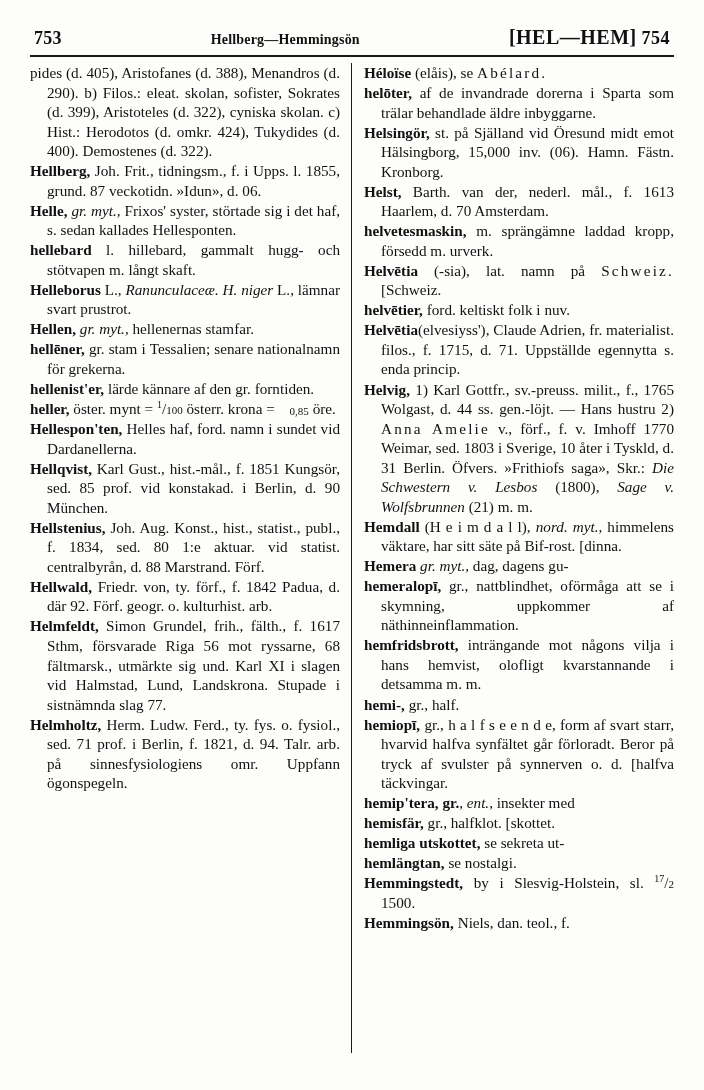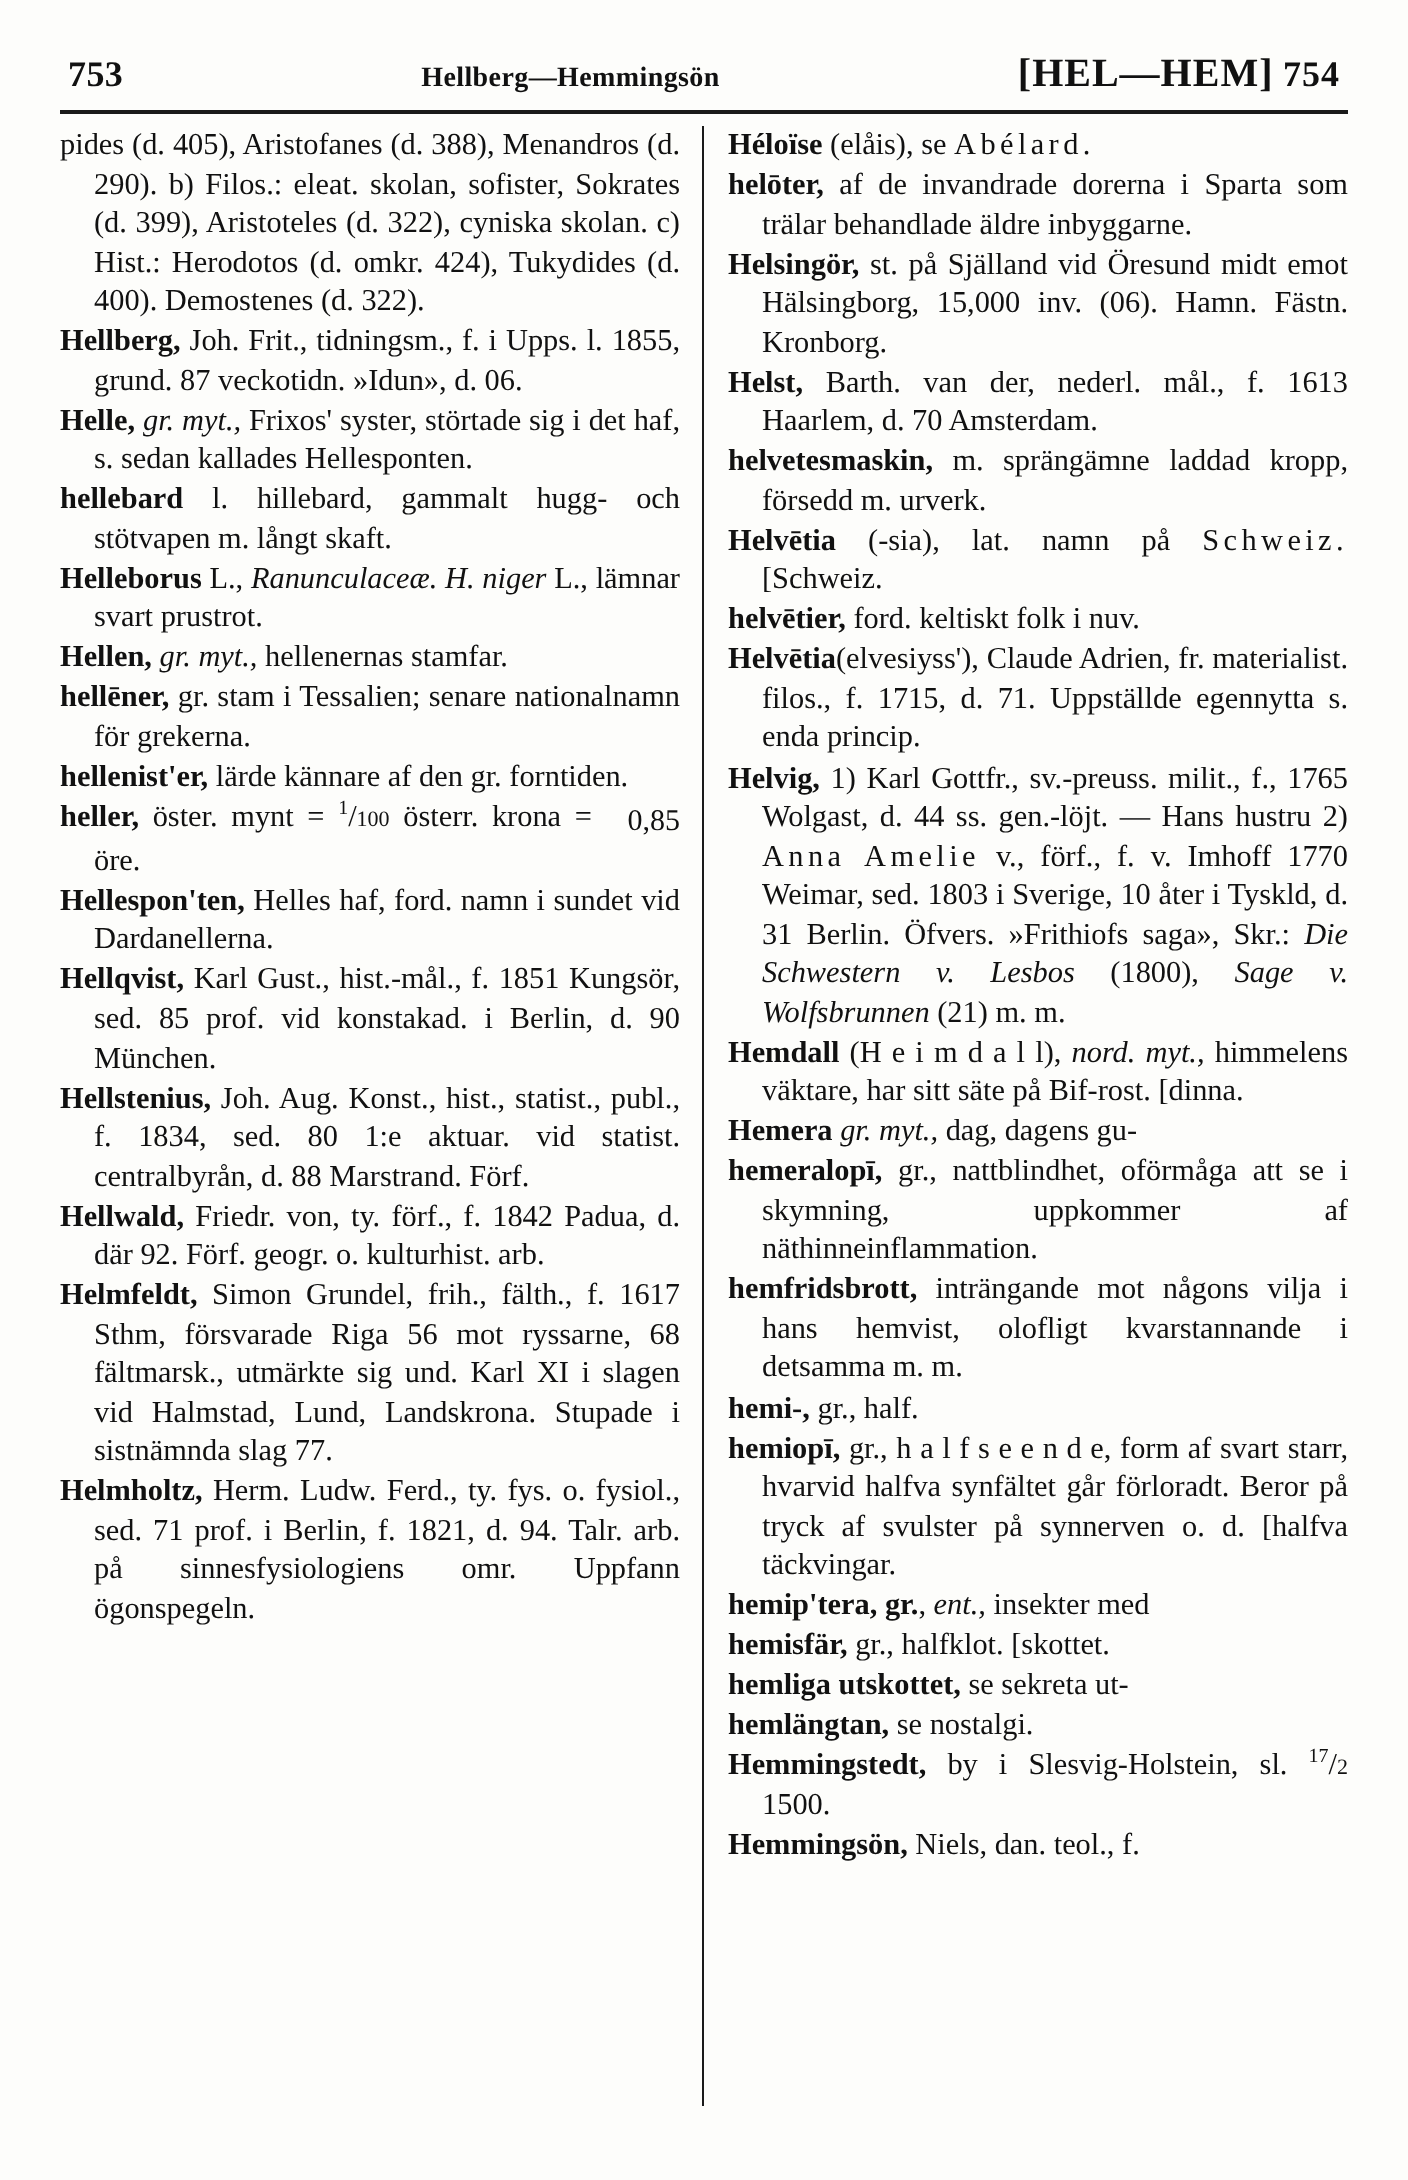--- a/index.html
+++ b/index.html
@@ -87,21 +87,21 @@
     letter-spacing: 2.2px;
   }
   .frac2 {
     font-size: 11px;
   }
   sup.small {
     font-size: 10px;
     vertical-align: super;
   }
   .sub-small {
-    font-size: 15px;
+    font-size: 11px;
     vertical-align: -0.1em;
     padding-left: 11px;
   }
 </style>
 </head>
 <body>
 
 <div class="page">
 
   <div class="header">

